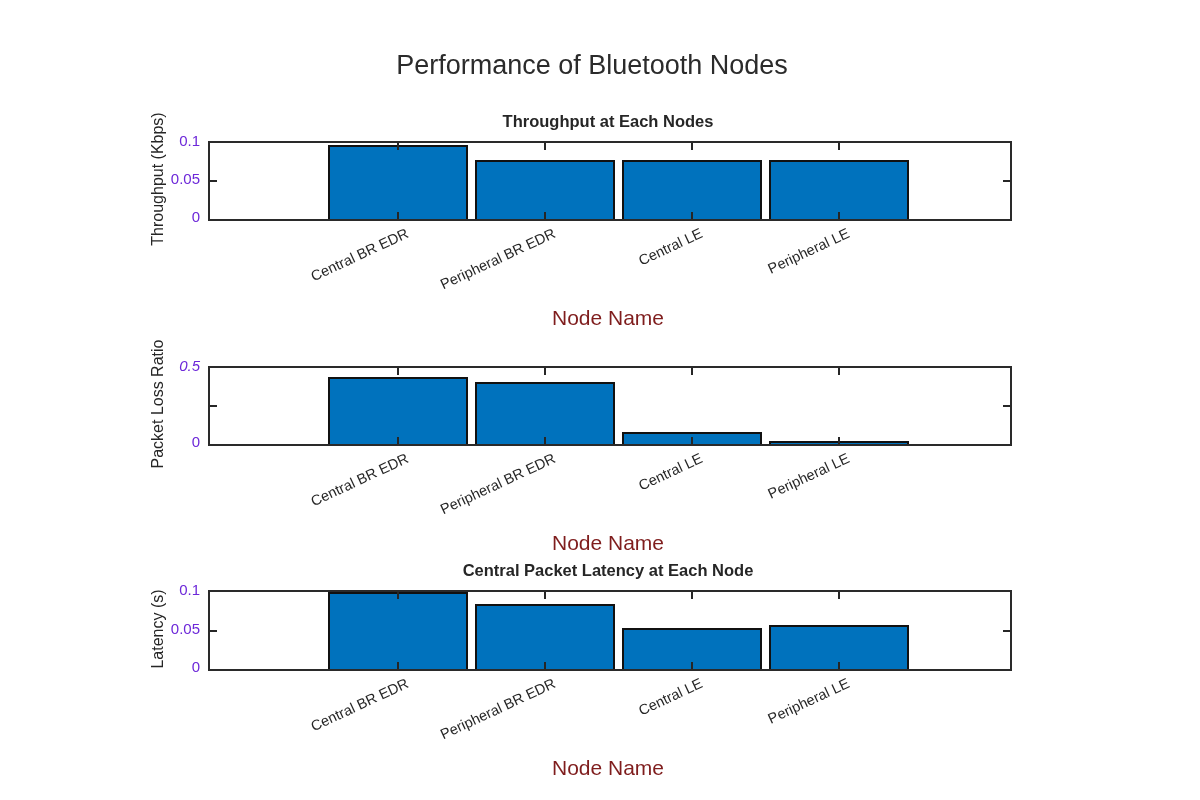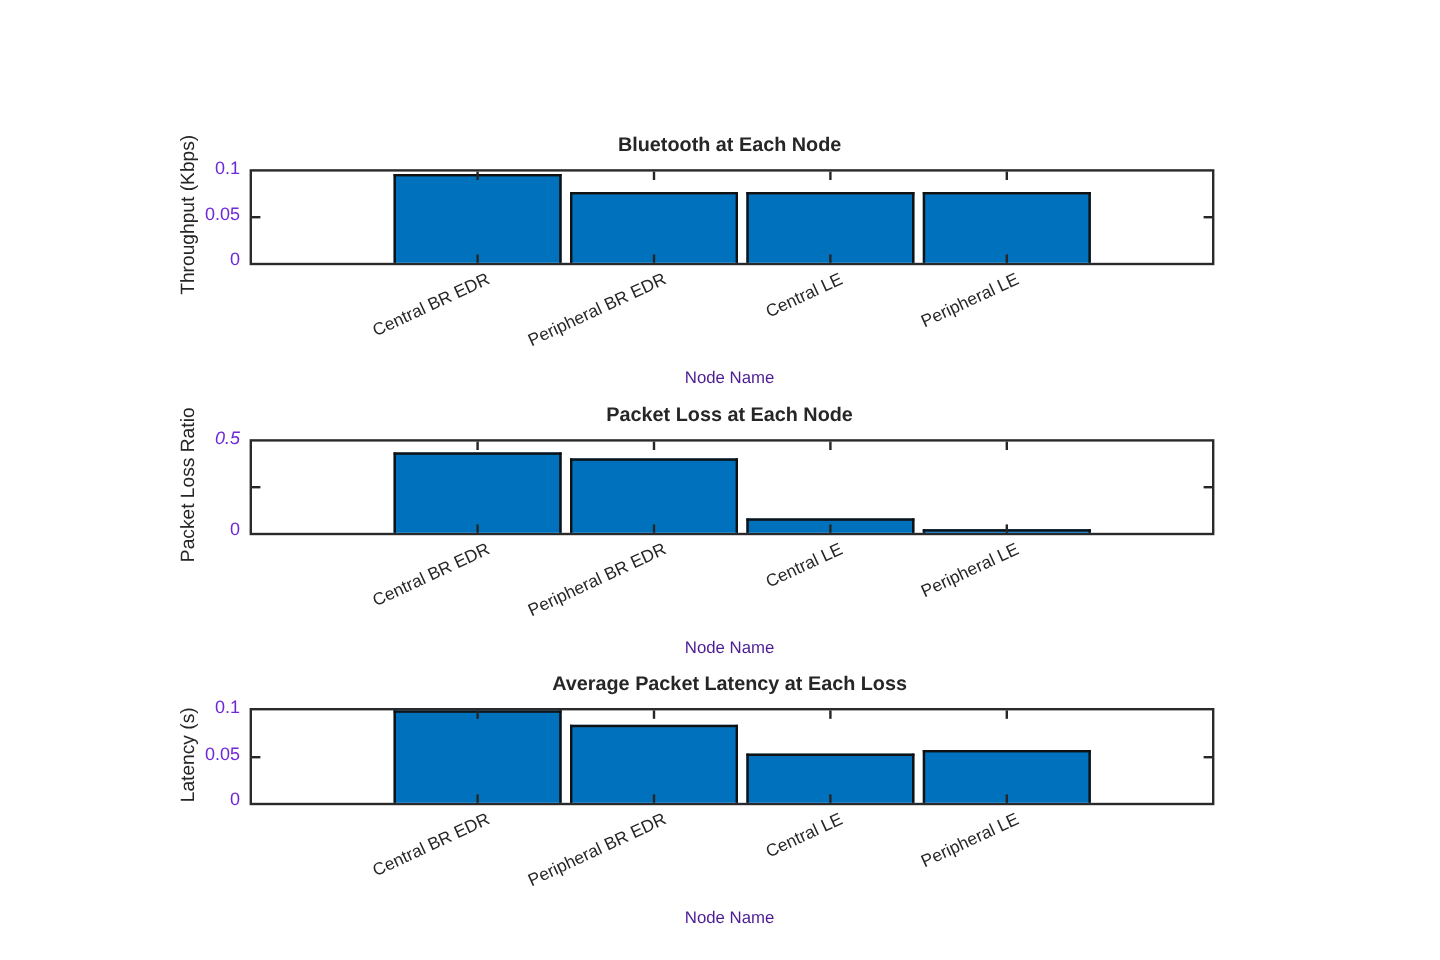--- a/index.html
+++ b/index.html
@@ -21,35 +21,36 @@
   .xtick,.ytick{position:absolute;background:#262626;z-index:6;}
   .yticklabel{
     position:absolute;width:60px;text-align:right;font-size:15px;color:#6d28d9;
     line-height:18px;white-space:nowrap;
   }
   .catlabel{
     position:absolute;font-size:14.5px;color:#262626;white-space:nowrap;
     transform:translateX(-100%) rotate(-25deg);transform-origin:100% 0%;
   }
   .xlabel{
-    position:absolute;width:800px;text-align:center;font-size:14px;color:#4c1d95;white-space:nowrap;
+    position:absolute;width:800px;text-align:center;font-size:21px;color:#7f1d1d;white-space:nowrap;
   }
   .ylabel{
     position:absolute;font-size:16px;color:#262626;white-space:nowrap;
     transform:translate(-50%,-50%) rotate(-90deg);
   }
 </style>
 </head>
 <body>
 
 <div id="stage">
 
+  <h1 class="fig-title">Performance of Bluetooth Nodes</h1>
 
   <section class="subplot">
-    <h3 class="sp-title" style="left: 208px; top: 112px;">Bluetooth at Each Node</h3>
+    <h3 class="sp-title" style="left: 208px; top: 112px;">Throughput at Each Nodes</h3>
     <div class="ylabel" style="left: 158px; top: 179px;">Throughput (Kbps)</div>
     <div class="plotbox" style="left: 208px; top: 141px; width: 800px; height: 76px; border: 2px solid rgb(42, 42, 42);">
         <div class="bar" style="left: 118px; width: 140px; bottom: 0px; height: 74px; background: rgb(0, 114, 189); border-top: 2px solid rgb(17, 17, 17); border-right: 2px solid rgb(17, 17, 17); border-bottom: none; border-left: 2px solid rgb(17, 17, 17); border-image: initial; z-index: 2;"></div>
         <div class="bar" style="left: 265px; width: 140px; bottom: 0px; height: 59px; background: rgb(0, 114, 189); border-top: 2px solid rgb(17, 17, 17); border-right: 2px solid rgb(17, 17, 17); border-bottom: none; border-left: 2px solid rgb(17, 17, 17); border-image: initial; z-index: 2;"></div>
         <div class="bar" style="left: 412px; width: 140px; bottom: 0px; height: 59px; background: rgb(0, 114, 189); border-top: 2px solid rgb(17, 17, 17); border-right: 2px solid rgb(17, 17, 17); border-bottom: none; border-left: 2px solid rgb(17, 17, 17); border-image: initial; z-index: 2;"></div>
         <div class="bar" style="left: 559px; width: 140px; bottom: 0px; height: 59px; background: rgb(0, 114, 189); border-top: 2px solid rgb(17, 17, 17); border-right: 2px solid rgb(17, 17, 17); border-bottom: none; border-left: 2px solid rgb(17, 17, 17); border-image: initial; z-index: 2;"></div>
         <div class="xtick" style="left: 187px; width: 2px; height: 7px; top: 0px;"></div>
         <div class="xtick" style="left: 187px; width: 2px; height: 7px; bottom: 0px;"></div>
         <div class="xtick" style="left: 334px; width: 2px; height: 7px; top: 0px;"></div>
         <div class="xtick" style="left: 334px; width: 2px; height: 7px; bottom: 0px;"></div>
@@ -64,21 +65,20 @@
   <div class="catlabel" style="left: 404px; top: 225px;">Central BR EDR</div>
       <div class="catlabel" style="left: 551px; top: 225px;">Peripheral BR EDR</div>
       <div class="catlabel" style="left: 698px; top: 225px;">Central LE</div>
       <div class="catlabel" style="left: 845px; top: 225px;">Peripheral LE</div>
       <div class="yticklabel" style="left: 140px; top: 208px;">0</div>
       <div class="yticklabel" style="left: 140px; top: 170px;">0.05</div>
       <div class="yticklabel" style="left: 140px; top: 132px;">0.1</div>
     </section>
 
   <section class="subplot">
-    <h3 class="sp-title" style="left: 208px; top: 337px;">Packet Loss at Each Node</h3>
     <div class="ylabel" style="left: 158px; top: 404px;">Packet Loss Ratio</div>
     <div class="plotbox" style="left: 208px; top: 366px; width: 800px; height: 76px; border: 2px solid rgb(42, 42, 42);">
         <div class="bar" style="left: 118px; width: 140px; bottom: 0px; height: 67px; background: rgb(0, 114, 189); border-top: 2px solid rgb(17, 17, 17); border-right: 2px solid rgb(17, 17, 17); border-bottom: none; border-left: 2px solid rgb(17, 17, 17); border-image: initial; z-index: 2;"></div>
         <div class="bar" style="left: 265px; width: 140px; bottom: 0px; height: 62px; background: rgb(0, 114, 189); border-top: 2px solid rgb(17, 17, 17); border-right: 2px solid rgb(17, 17, 17); border-bottom: none; border-left: 2px solid rgb(17, 17, 17); border-image: initial; z-index: 2;"></div>
         <div class="bar" style="left: 412px; width: 140px; bottom: 0px; height: 12px; background: rgb(0, 114, 189); border-top: 2px solid rgb(17, 17, 17); border-right: 2px solid rgb(17, 17, 17); border-bottom: none; border-left: 2px solid rgb(17, 17, 17); border-image: initial; z-index: 2;"></div>
         <div class="bar" style="left: 559px; width: 140px; bottom: 0px; height: 3px; background: rgb(0, 114, 189); border-top: 2px solid rgb(17, 17, 17); border-right: 2px solid rgb(17, 17, 17); border-bottom: none; border-left: 2px solid rgb(17, 17, 17); border-image: initial; z-index: 2;"></div>
         <div class="xtick" style="left: 187px; width: 2px; height: 7px; top: 0px;"></div>
         <div class="xtick" style="left: 187px; width: 2px; height: 7px; bottom: 0px;"></div>
         <div class="xtick" style="left: 334px; width: 2px; height: 7px; top: 0px;"></div>
         <div class="xtick" style="left: 334px; width: 2px; height: 7px; bottom: 0px;"></div>
@@ -92,21 +92,21 @@
     <div class="xlabel" style="left: 208px; top: 531px;">Node Name</div>
   <div class="catlabel" style="left: 404px; top: 450px;">Central BR EDR</div>
       <div class="catlabel" style="left: 551px; top: 450px;">Peripheral BR EDR</div>
       <div class="catlabel" style="left: 698px; top: 450px;">Central LE</div>
       <div class="catlabel" style="left: 845px; top: 450px;">Peripheral LE</div>
       <div class="yticklabel" style="left: 140px; top: 433px;">0</div>
       <div class="yticklabel" style="left: 140px; top: 357px; font-style: italic;">0.5</div>
     </section>
 
   <section class="subplot">
-    <h3 class="sp-title" style="left: 208px; top: 561px;">Average Packet Latency at Each Loss</h3>
+    <h3 class="sp-title" style="left: 208px; top: 561px;">Central Packet Latency at Each Node</h3>
     <div class="ylabel" style="left: 158px; top: 628.5px;">Latency (s)</div>
     <div class="plotbox" style="left: 208px; top: 590px; width: 800px; height: 77px; border: 2px solid rgb(42, 42, 42);">
         <div class="bar" style="left: 118px; width: 140px; bottom: 0px; height: 77px; background: rgb(0, 114, 189); border-top: 2px solid rgb(17, 17, 17); border-right: 2px solid rgb(17, 17, 17); border-bottom: none; border-left: 2px solid rgb(17, 17, 17); border-image: initial; z-index: 2;"></div>
         <div class="bar" style="left: 265px; width: 140px; bottom: 0px; height: 65px; background: rgb(0, 114, 189); border-top: 2px solid rgb(17, 17, 17); border-right: 2px solid rgb(17, 17, 17); border-bottom: none; border-left: 2px solid rgb(17, 17, 17); border-image: initial; z-index: 2;"></div>
         <div class="bar" style="left: 412px; width: 140px; bottom: 0px; height: 41px; background: rgb(0, 114, 189); border-top: 2px solid rgb(17, 17, 17); border-right: 2px solid rgb(17, 17, 17); border-bottom: none; border-left: 2px solid rgb(17, 17, 17); border-image: initial; z-index: 2;"></div>
         <div class="bar" style="left: 559px; width: 140px; bottom: 0px; height: 44px; background: rgb(0, 114, 189); border-top: 2px solid rgb(17, 17, 17); border-right: 2px solid rgb(17, 17, 17); border-bottom: none; border-left: 2px solid rgb(17, 17, 17); border-image: initial; z-index: 2;"></div>
         <div class="xtick" style="left: 187px; width: 2px; height: 7px; top: 0px;"></div>
         <div class="xtick" style="left: 187px; width: 2px; height: 7px; bottom: 0px;"></div>
         <div class="xtick" style="left: 334px; width: 2px; height: 7px; top: 0px;"></div>
         <div class="xtick" style="left: 334px; width: 2px; height: 7px; bottom: 0px;"></div>

